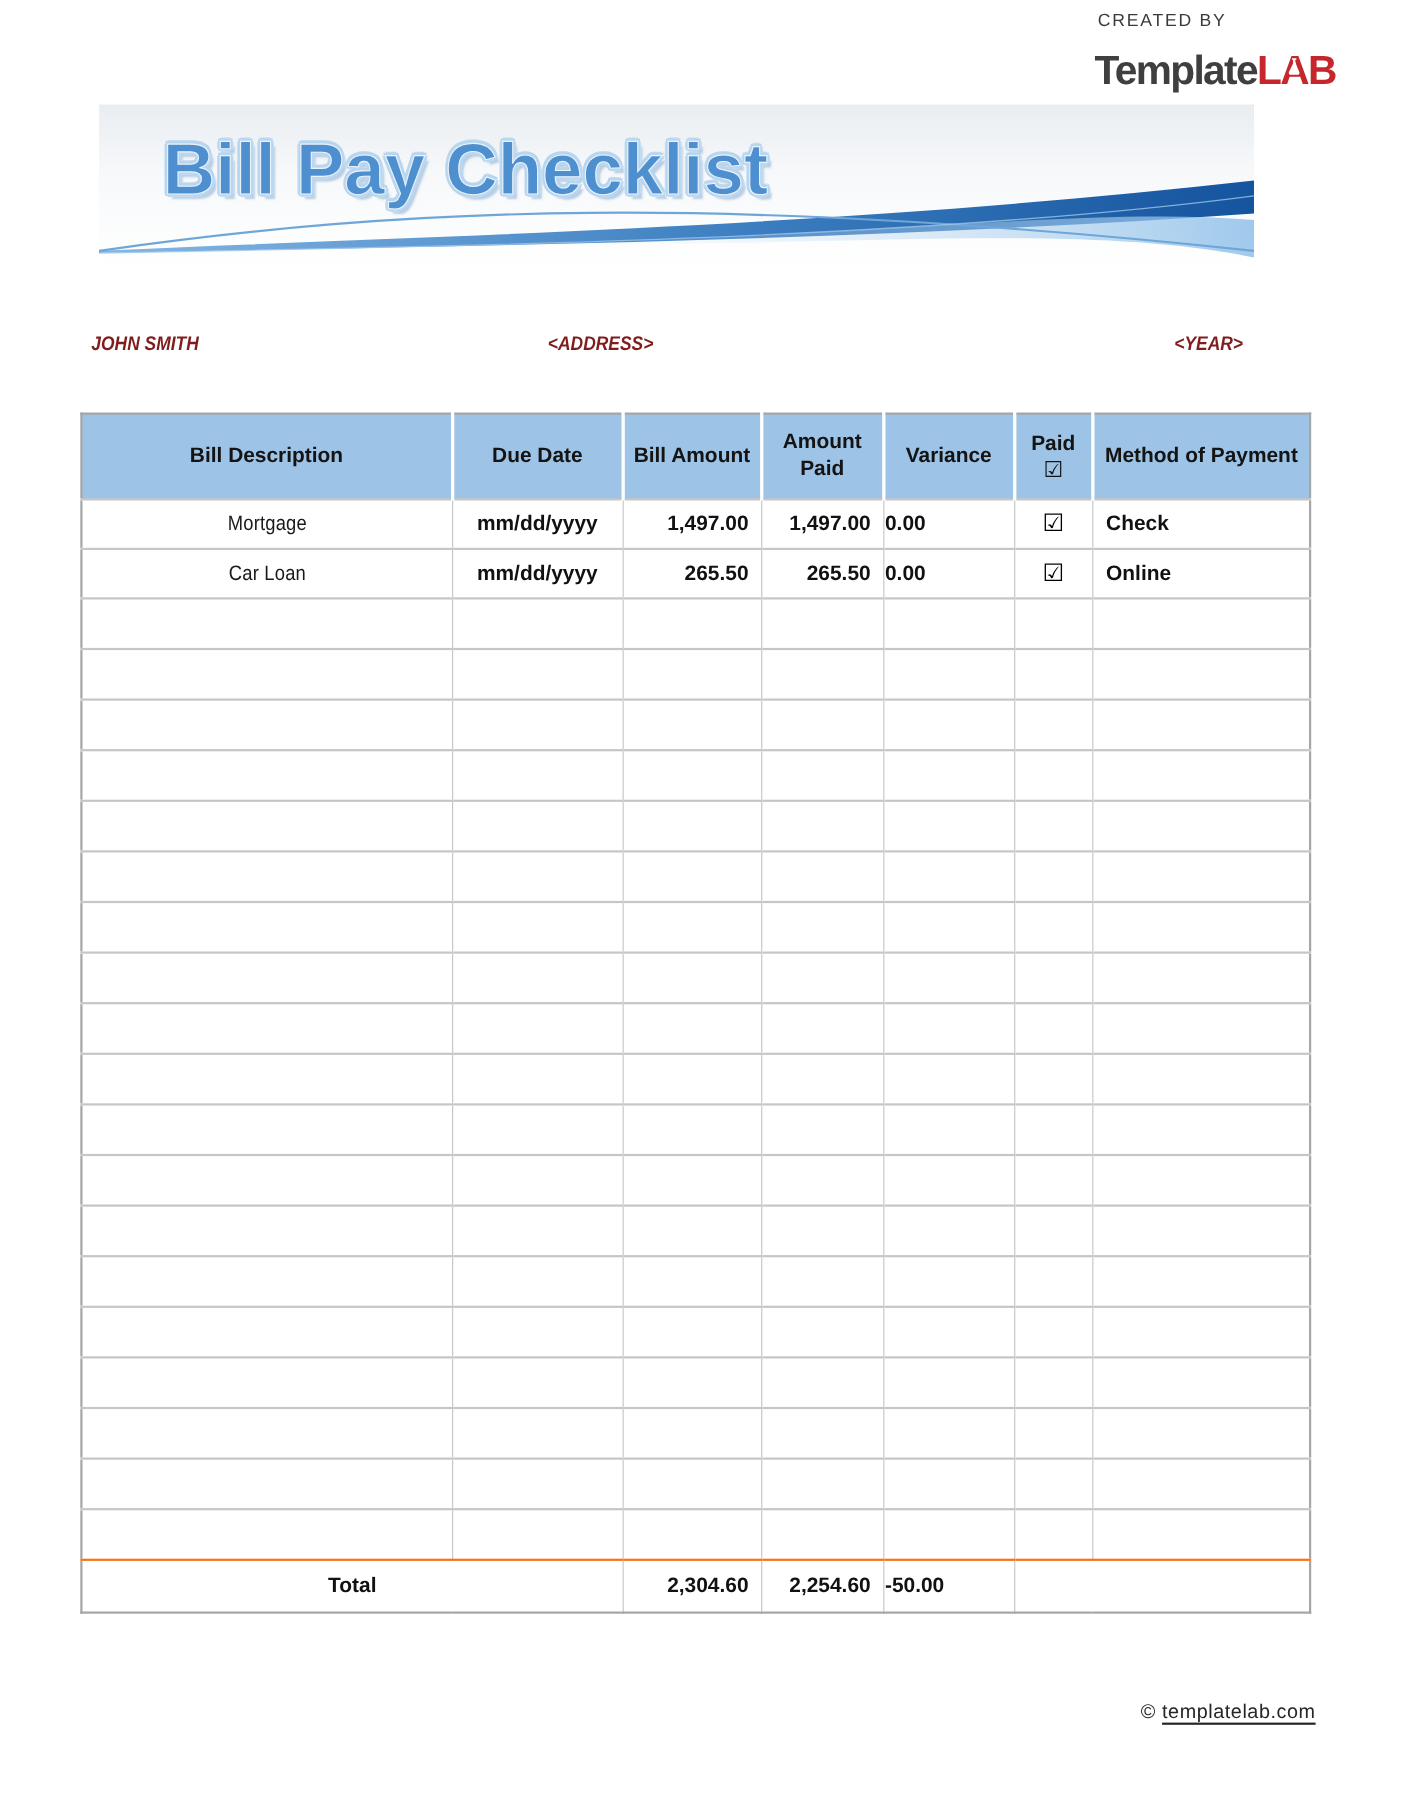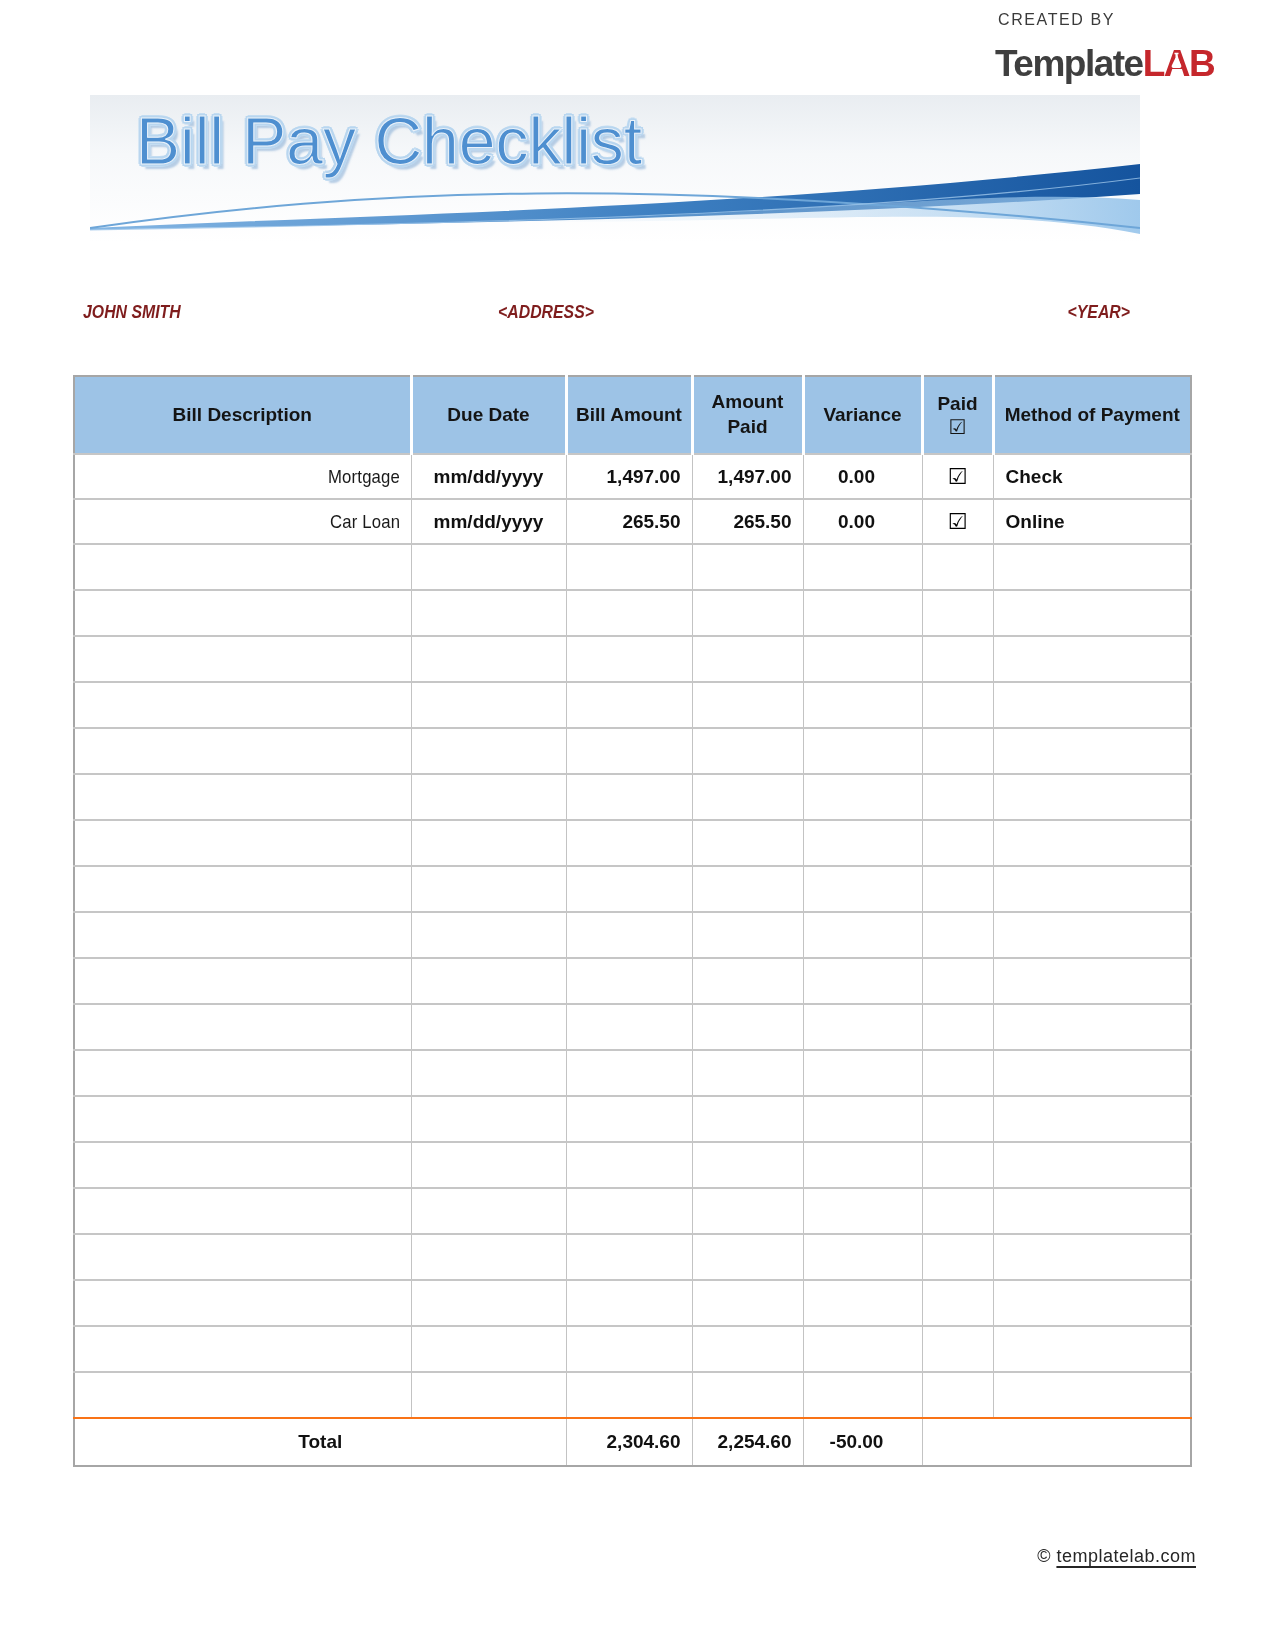--- a/index.html
+++ b/index.html
@@ -14,22 +14,22 @@
   .brand { font-size:37px; font-weight:bold; letter-spacing:-1.5px; color:#3f3f3f; line-height:1; white-space:nowrap; }
   .brand-accent { color:#c5272c; position:relative; display:inline-block; }
   .flask { position:absolute; left:27px; top:7px; }
 
   
   .banner {
     position:absolute; left:90px; top:95px; width:1050px; height:148px;
     background:linear-gradient(180deg,#e9edf1 0%, #f6f8fa 40%, #ffffff 100%);
   }
   .title {
-    position:absolute; left:46px; top:8px; margin:0;
-    font-size:66px; font-weight:normal; letter-spacing:0px; color:#4e8fd0;
+    position:absolute; left:46px; top:8px; margin:12px;
+    font-size:66px; font-weight:bold; letter-spacing:0px; color:#4e8fd0;
     -webkit-text-stroke:1px #eaf2fa;
     text-shadow:
       -2px -2px 0 #b9d6ef, 2px -2px 0 #b9d6ef, -2px 2px 0 #b9d6ef, 2px 2px 0 #b9d6ef,
       -3px 0 0 #c4ddf2, 3px 0 0 #c4ddf2, 0 3px 0 #c4ddf2, 0 -3px 0 #c4ddf2,
       4px 5px 2px rgba(130,170,212,0.55);
     white-space:nowrap;
   }
   .swoosh { position:absolute; left:0px; top:63px; }
 
   
@@ -51,25 +51,25 @@
     padding:2px 8px; border-left:3px solid #ffffff;
   }
   thead th:first-child { border-left:none; }
   th .chk { display:block; font-size:20px; line-height:1.05; margin-top:1px; font-family:"DejaVu Sans", sans-serif; font-weight:normal; }
 
   tbody td, tfoot td { border:1px solid #c3c3c3; border-top:2px solid #c6c6c6; background:#fff; vertical-align:middle; }
   tbody.data-rows td  { height:41px; }
   tbody.empty-rows td { height:42px; }
   tfoot td { height:44px; border-top:2px solid #f97316; }
 
-  .c-desc   { text-align:right;  padding-left:11px; }
+  .c-desc   { text-align:center;  padding-left:11px; }
   .desc-text{ display:inline-block; transform:scaleX(.88); transform-origin:left center; font-weight:normal; letter-spacing:.2px; color:#1a1a1a; white-space:nowrap; }
   .c-date   { text-align:center; font-weight:bold; }
   .c-amt    { text-align:right; padding-right:11px; font-weight:bold; }
-  .c-var    { text-align:center; padding-right:13px; font-weight:bold; }
+  .c-var    { text-align:left; padding-right:13px; font-weight:bold; }
   .c-chk    { text-align:center; font-family:"DejaVu Sans", sans-serif; font-size:22px; color:#000; }
   .c-method { text-align:left; padding-left:12px; font-weight:bold;margin-left:40px; }
   .c-total  { text-align:center; font-weight:bold; }
 
   
   .footer { position:absolute; top:1546px; left:73px; width:1123px; text-align:right; font-size:18px; color:#262626; letter-spacing:.5px; }
   .footer .site { text-decoration:underline; text-decoration-thickness:2px; text-underline-offset:4px; color:#262626; cursor:pointer; }
 </style>
 </head>
 <body>

